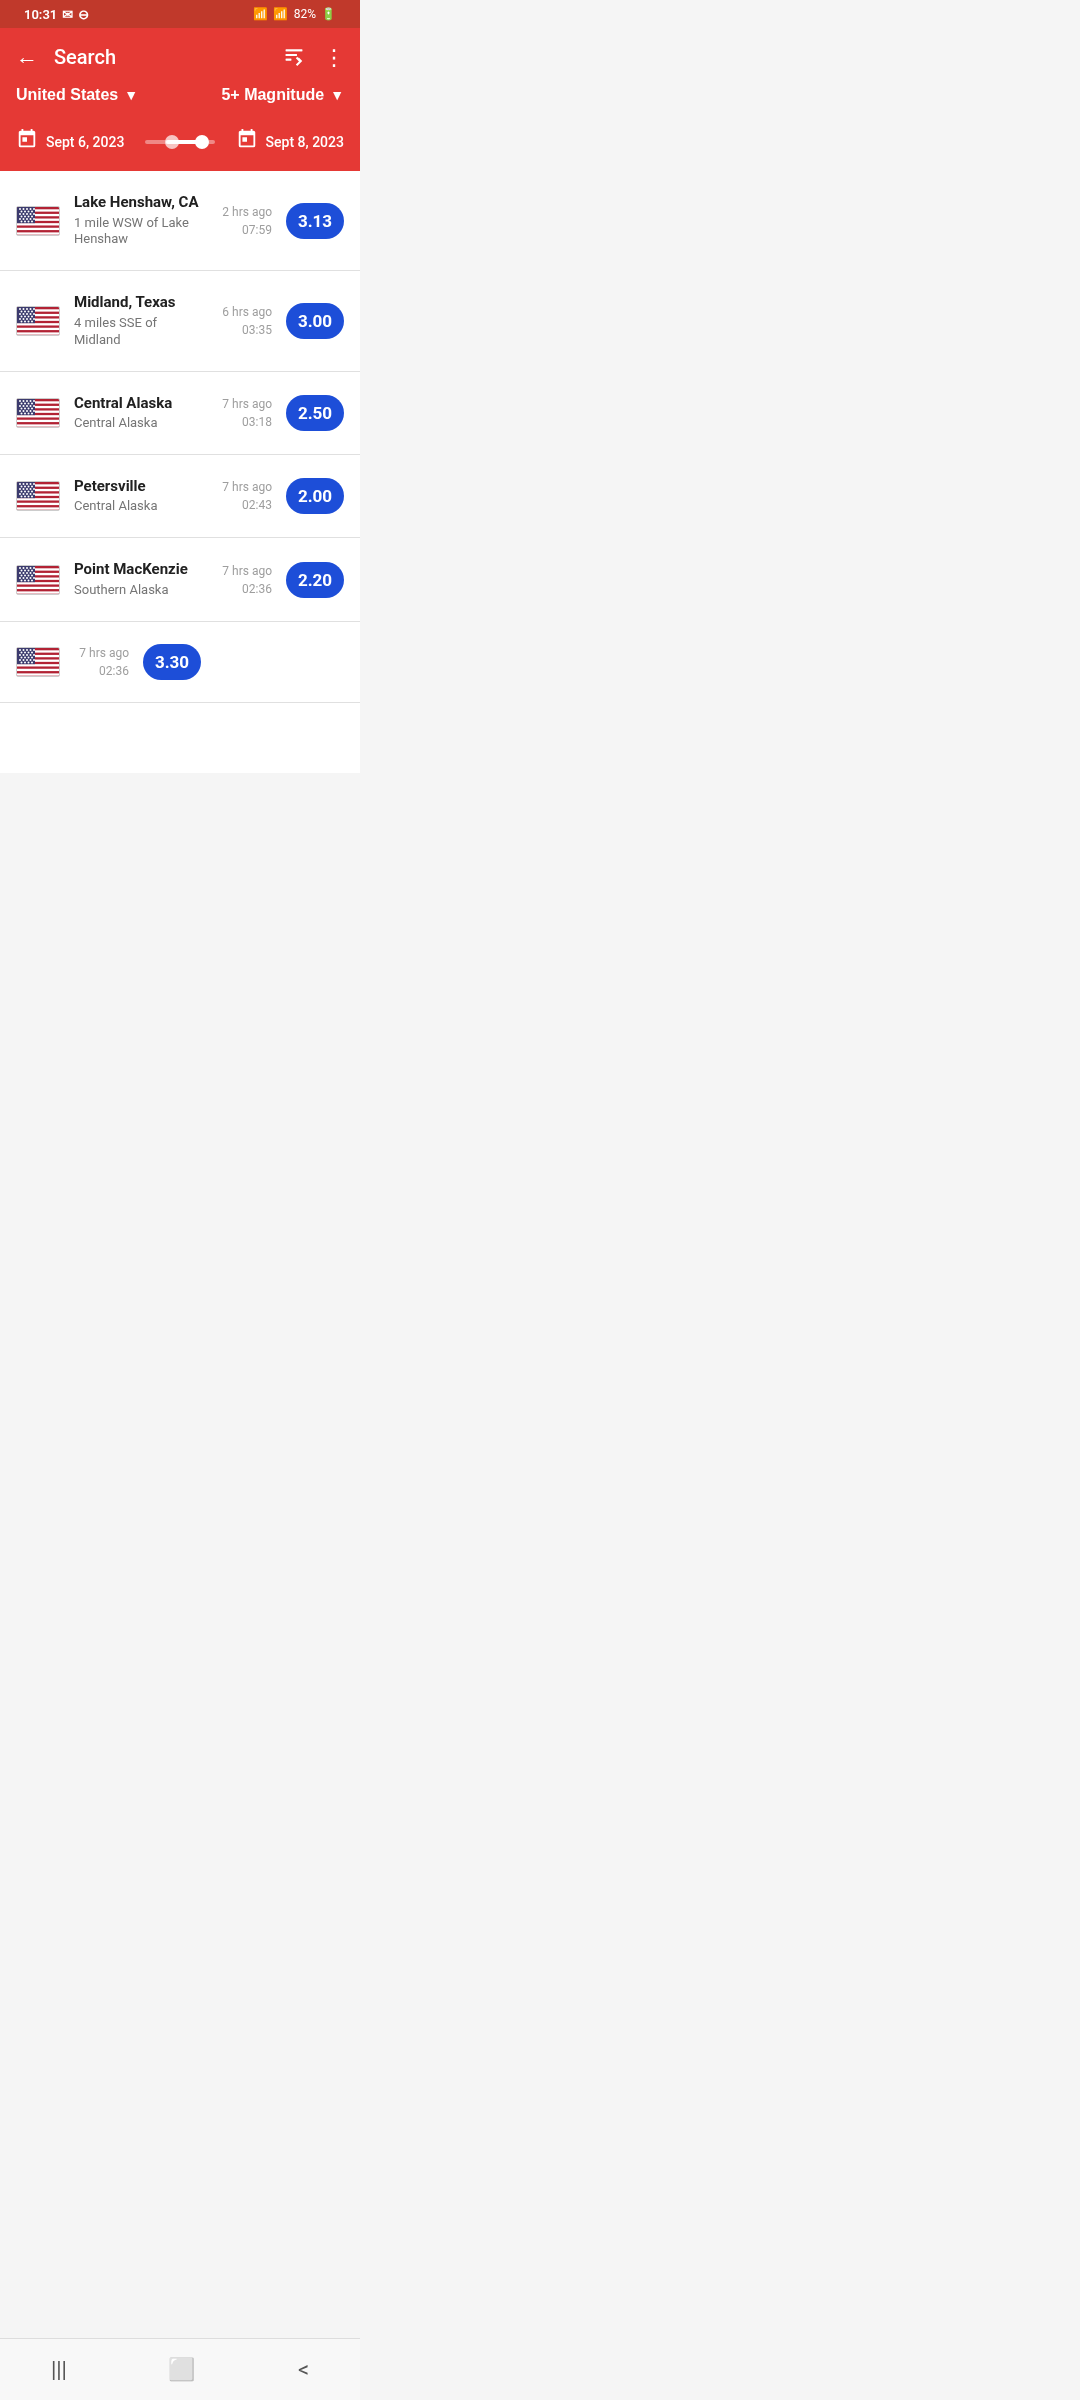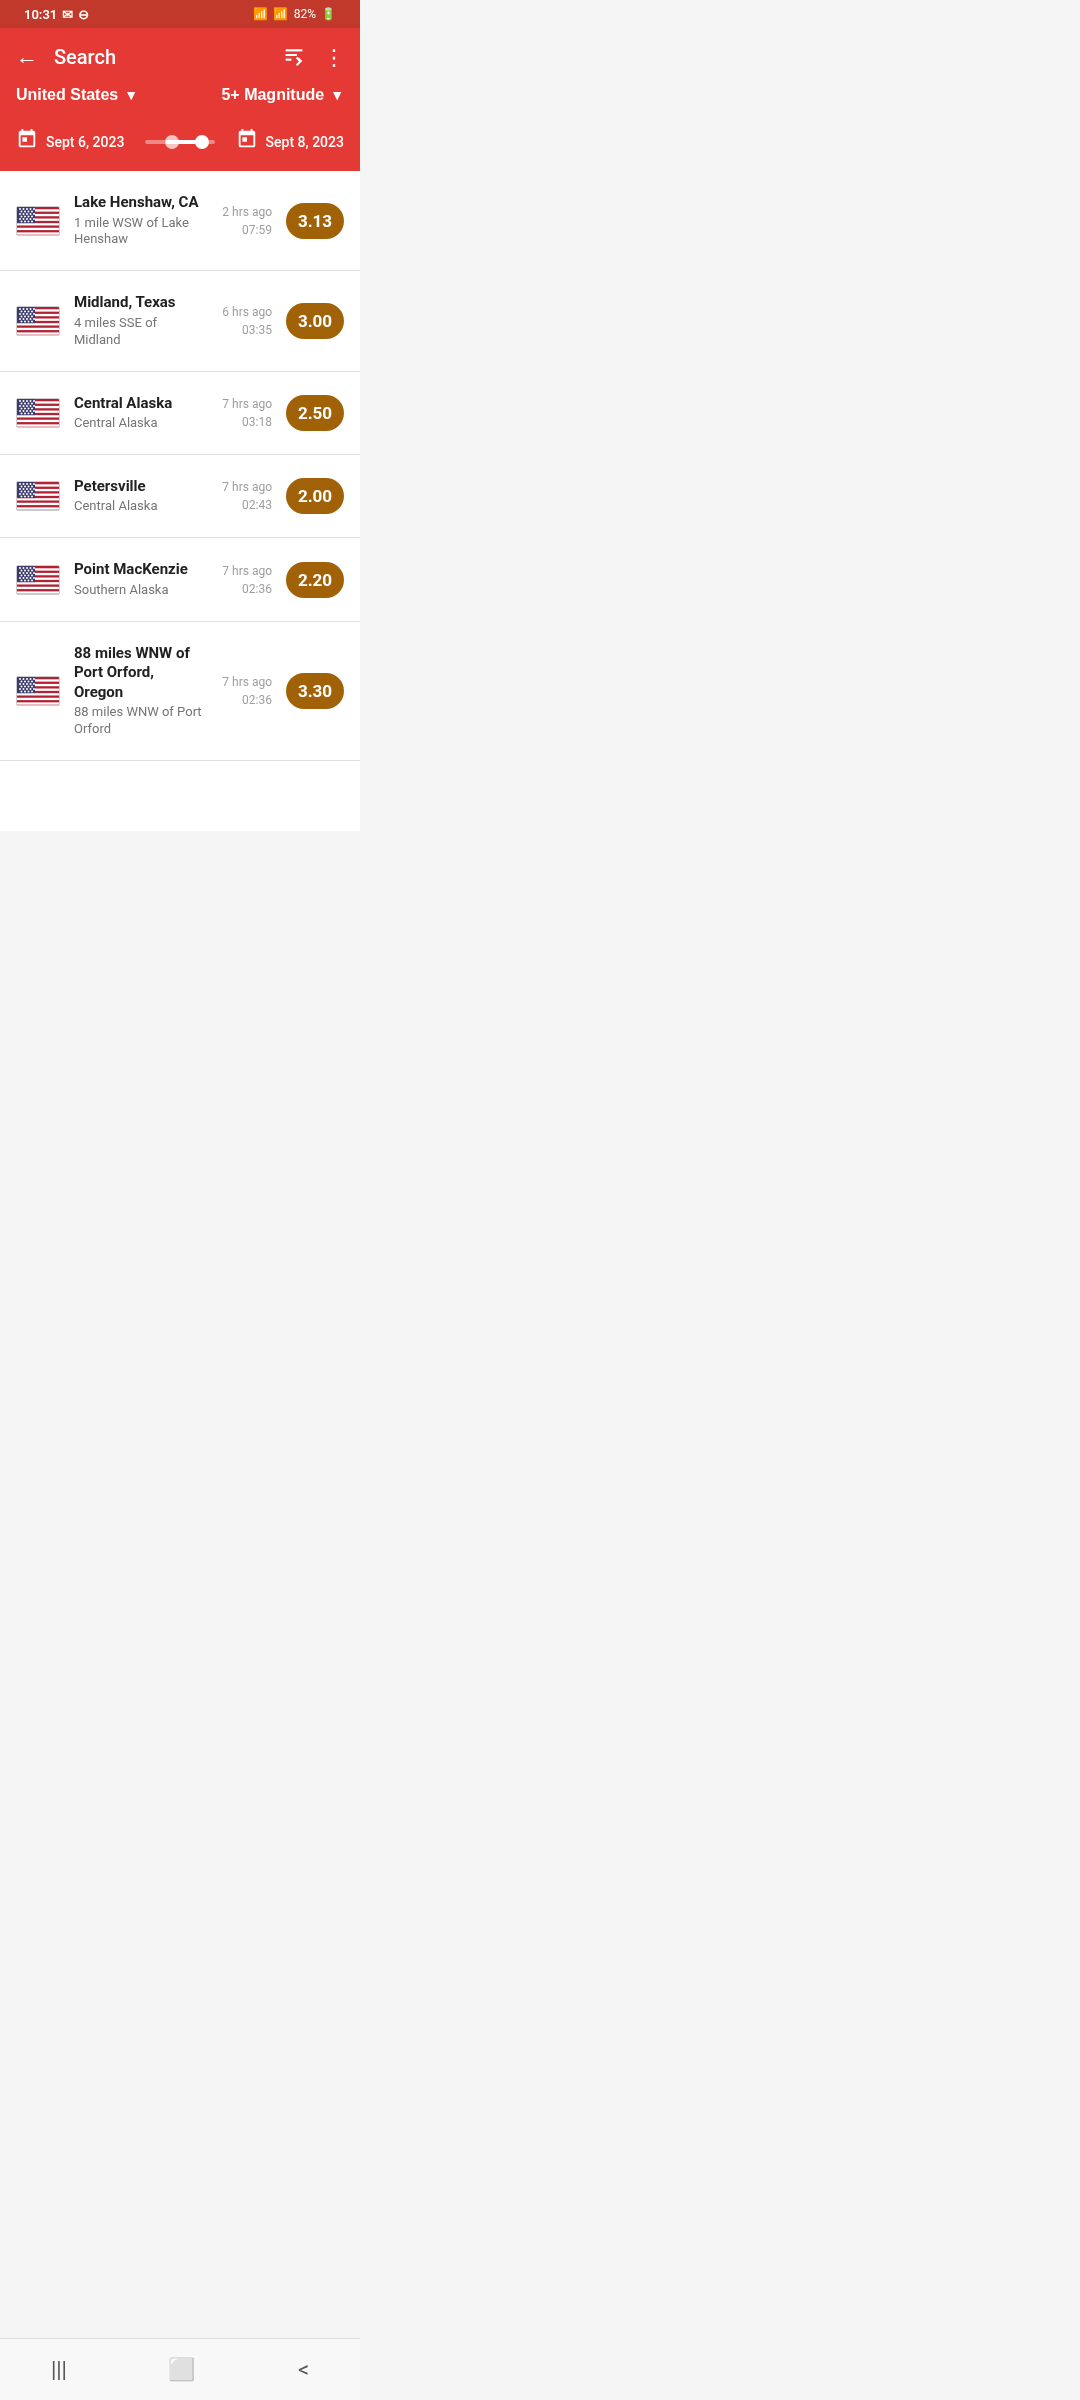--- a/index.html
+++ b/index.html
@@ -209,21 +209,21 @@
       text-align: right;
       flex-shrink: 0;
       color: #9e9e9e;
       font-size: 12px;
       line-height: 1.5;
       min-width: 55px;
     }
 
     .eq-magnitude {
       flex-shrink: 0;
-      background: #a16207;
+      background: #1d4ed8;
       color: white;
       font-size: 17px;
       font-weight: 700;
       border-radius: 24px;
       padding: 8px 10px;
       min-width: 58px;
       text-align: center;
     }
 
     
@@ -607,24 +607,20 @@
       <circle cx="6.5" cy="12" r="1" fill="white"></circle>
       <circle cx="10" cy="12" r="1" fill="white"></circle>
       <circle cx="13.5" cy="12" r="1" fill="white"></circle>
       <circle cx="17" cy="12" r="1" fill="white"></circle>
       <circle cx="4.5" cy="14.5" r="1" fill="white"></circle>
       <circle cx="8" cy="14.5" r="1" fill="white"></circle>
       <circle cx="11.5" cy="14.5" r="1" fill="white"></circle>
       <circle cx="15" cy="14.5" r="1" fill="white"></circle>
     </svg>
   </div>
-      <div class="eq-info">
-    <div class="eq-location">88 miles WNW of Port Orford, Oregon</div>
-    <div class="eq-sublocation">88 miles WNW of Port Orford</div>
-  </div>
       <div class="eq-time"><span>7 hrs ago</span><br><span>02:36</span></div>
       <div class="eq-magnitude">3.30</div>
     </div>
   </div>
 
 <div class="bottom-nav">
   <div class="nav-btn">|||</div>
   <div class="nav-btn">⬜</div>
   <div class="nav-btn">&lt;</div>
 </div>

